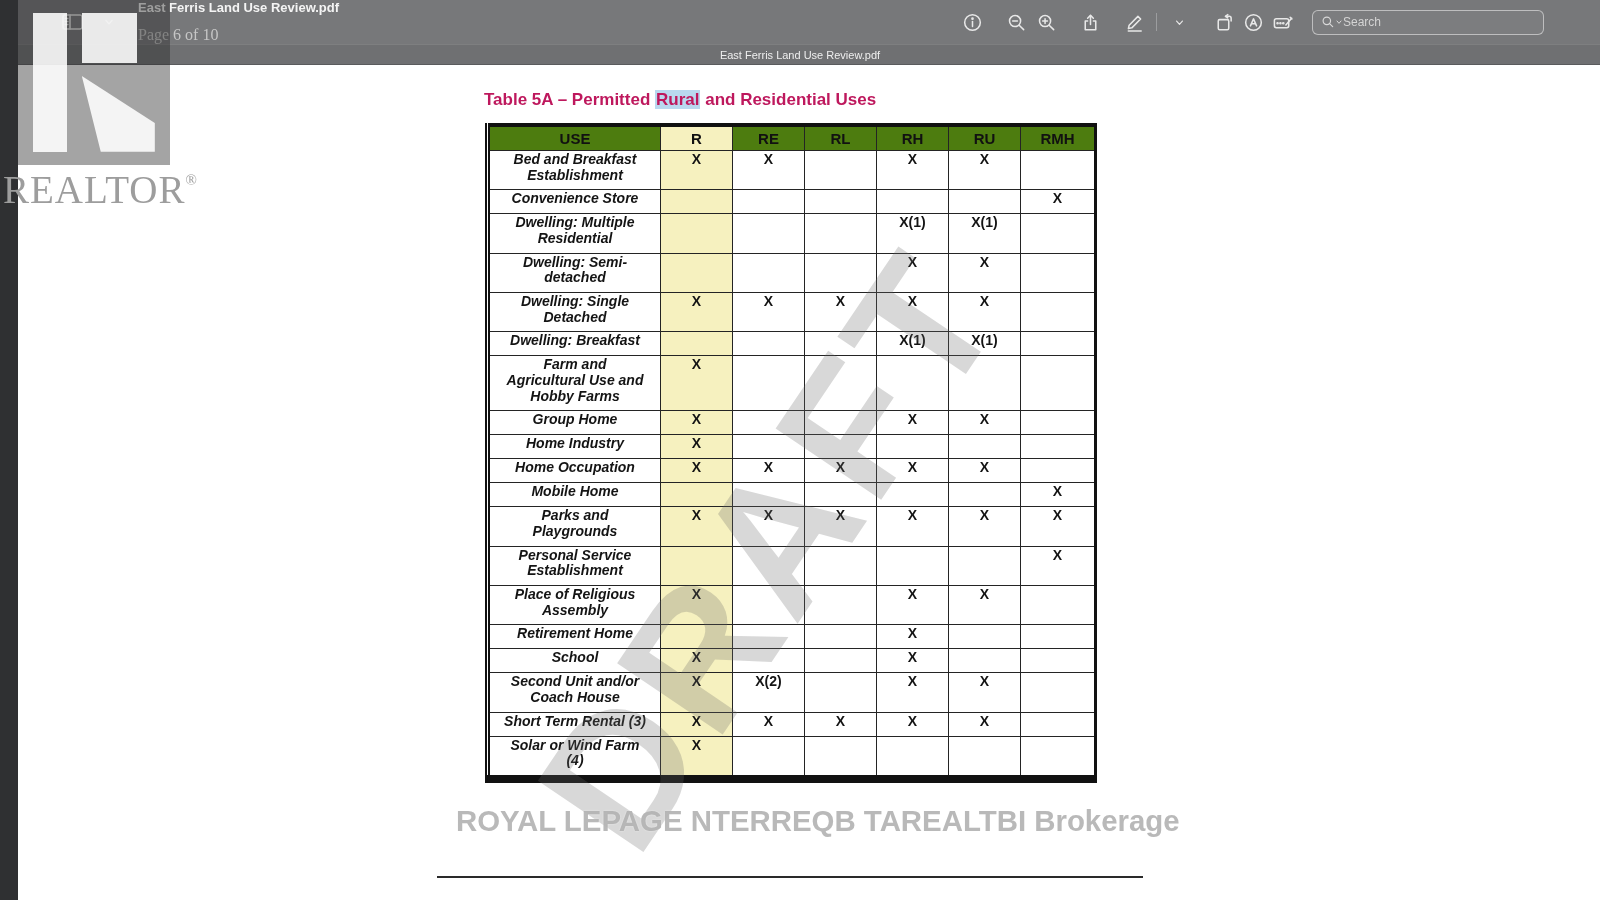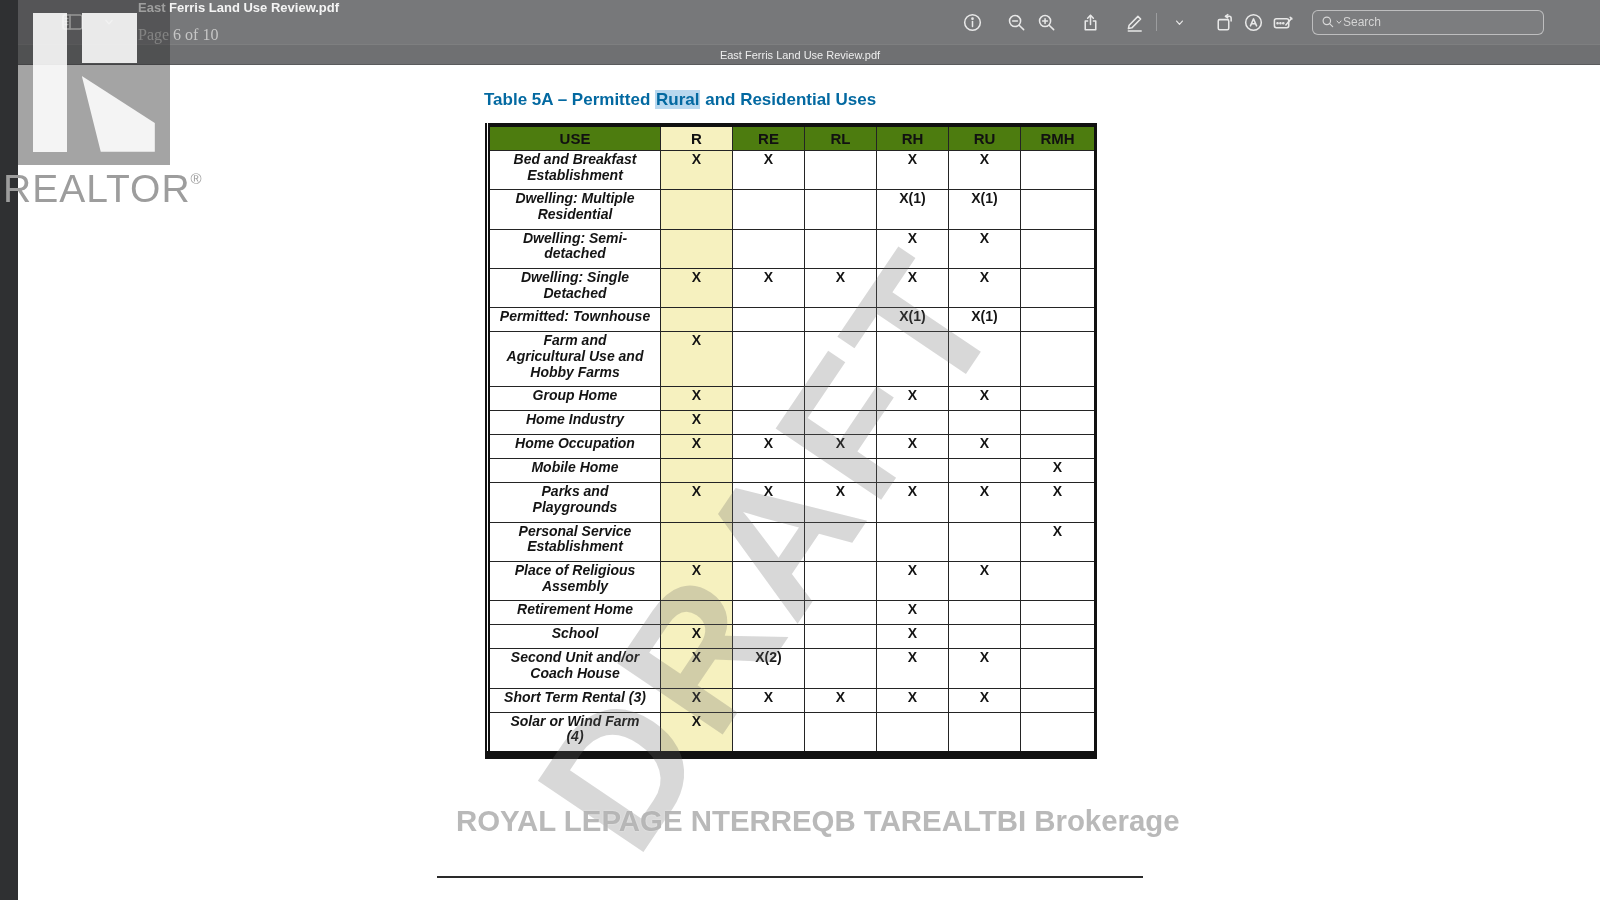--- a/index.html
+++ b/index.html
@@ -68,28 +68,28 @@
     background: rgba(255,255,255,0.88);
   }
   .logo-overlay .r-leg {
     position: absolute; left: 42%; top: 46%; width: 48%; height: 46%;
     background: rgba(255,255,255,0.88);
     clip-path: polygon(0 0, 100% 62%, 100% 100%, 26% 100%);
   }
   .realtor-text {
     position: absolute; left: 3px; top: 167px; z-index: 7;
     font-size: 39px; letter-spacing: 1px; color: #9d9d9d; pointer-events: none;
-    font-family: Liberation Sans, sans-serif;
+    font-family: Liberation Serif, serif;
   }
   .realtor-text sup { font-size: 15px; vertical-align: 18px; }
 
   
   .doc-title {
     position: absolute; left: 484px; top: 90px; z-index: 2;
-    font-size: 17px; font-weight: bold; color: #0369a1;
+    font-size: 17px; font-weight: bold; color: #be185d;
   }
   .doc-title .hl { background: #b9d8ef; padding: 0 1px; }
 
   table.use-table {
     position: absolute; left: 485px; top: 123px; width: 608px;
     border-collapse: collapse; table-layout: fixed; z-index: 1;
     border-top: 4px solid #111;
     border-bottom: 8px solid #111;
     border-left: 5px double #111;
     border-right: 3px solid #111;
@@ -281,20 +281,29 @@
         <td class="label">Bed and Breakfast
 Establishment</td>
         <td class="mark r-col">X</td>
         <td class="mark">X</td>
         <td class="mark"></td>
         <td class="mark">X</td>
         <td class="mark">X</td>
         <td class="mark"></td>
       </tr>
       <tr>
+        <td class="label">Convenience Store</td>
+        <td class="mark r-col"></td>
+        <td class="mark"></td>
+        <td class="mark"></td>
+        <td class="mark"></td>
+        <td class="mark"></td>
+        <td class="mark">X</td>
+      </tr>
+      <tr>
         <td class="label">Dwelling: Multiple
 Residential</td>
         <td class="mark r-col"></td>
         <td class="mark"></td>
         <td class="mark"></td>
         <td class="mark">X(1)</td>
         <td class="mark">X(1)</td>
         <td class="mark"></td>
       </tr>
       <tr>
@@ -311,21 +320,21 @@
         <td class="label">Dwelling: Single
 Detached</td>
         <td class="mark r-col">X</td>
         <td class="mark">X</td>
         <td class="mark">X</td>
         <td class="mark">X</td>
         <td class="mark">X</td>
         <td class="mark"></td>
       </tr>
       <tr>
-        <td class="label">Permitted: Townhouse</td>
+        <td class="label">Dwelling: Breakfast</td>
         <td class="mark r-col"></td>
         <td class="mark"></td>
         <td class="mark"></td>
         <td class="mark">X(1)</td>
         <td class="mark">X(1)</td>
         <td class="mark"></td>
       </tr>
       <tr>
         <td class="label">Farm and
 Agricultural Use and

